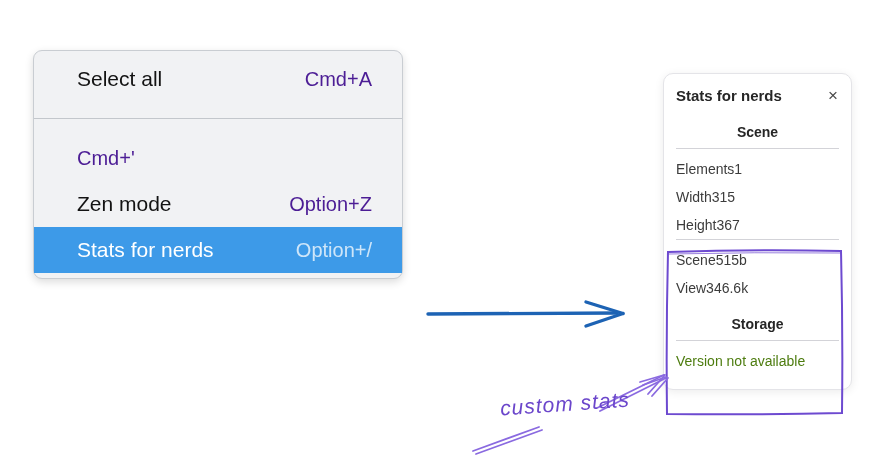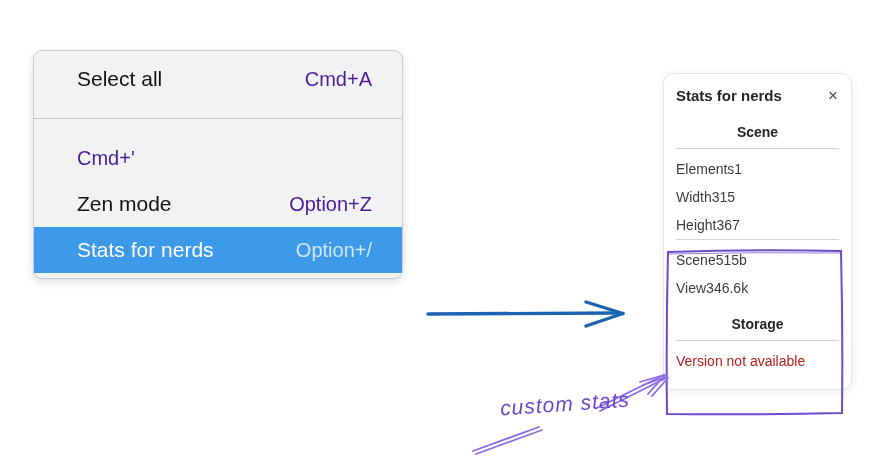--- a/index.html
+++ b/index.html
@@ -109,21 +109,21 @@
     display: flex;
     align-items: center;
     justify-content: flex-start;
     height: 28px;
   }
   .stat-row .stat-value { text-align: right; }
   .stats-note {
     height: 28px;
     display: flex;
     align-items: center;
-    color: #b91c1c;
+    color: #4d7c0f;
   }
 
   
   .annotation-layer {
     position: absolute;
     left: 0;
     top: 0;
     width: 873px;
     height: 461px;
     pointer-events: none;

